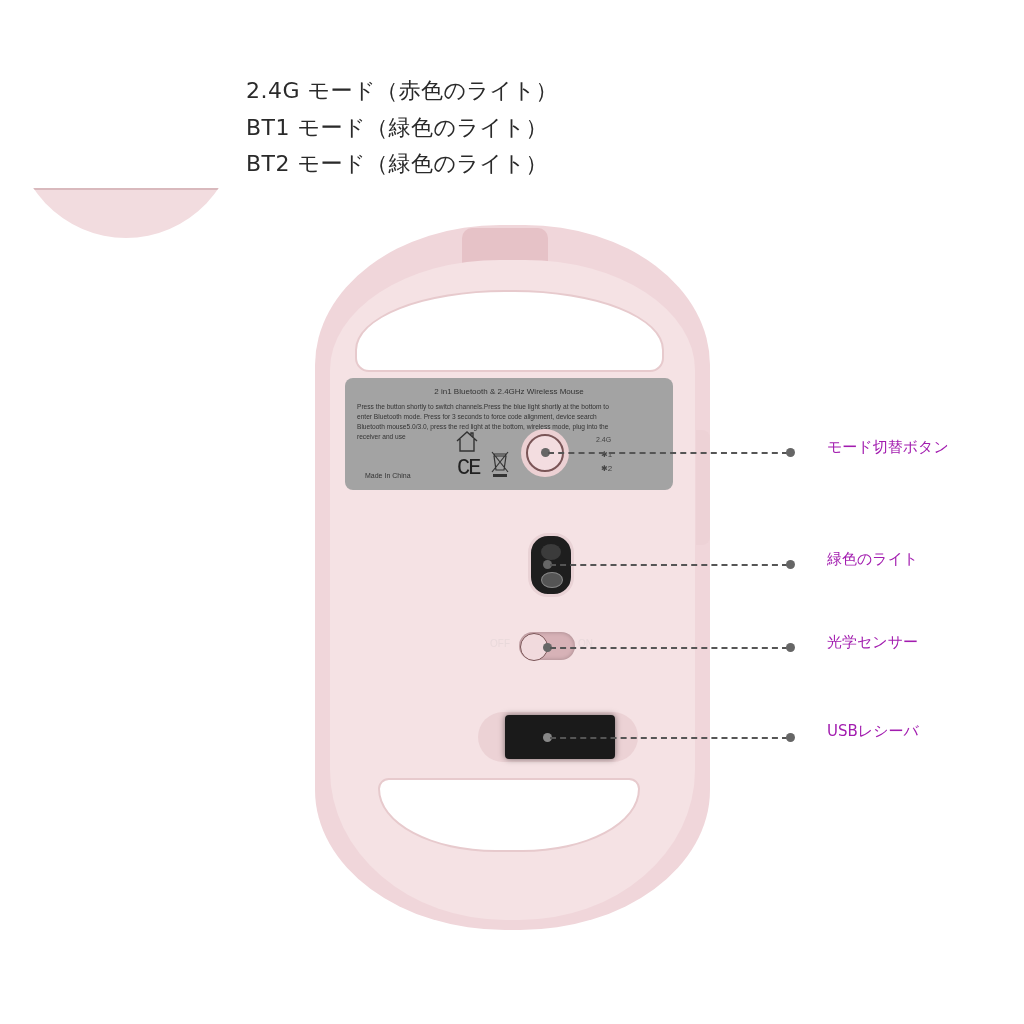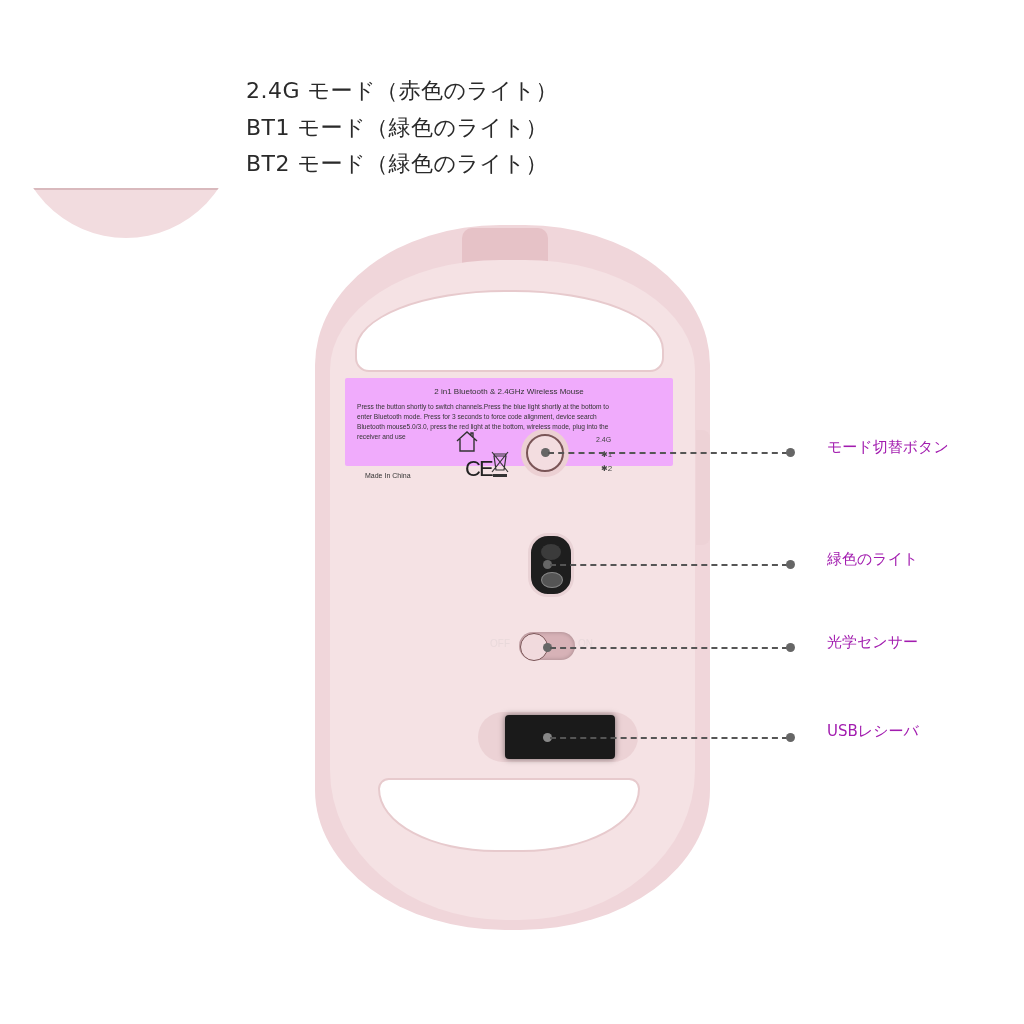--- a/index.html
+++ b/index.html
@@ -22,25 +22,25 @@
   
   .mouse-outer{left:315px;top:225px;width:395px;height:705px;background:#f0d6da;
      border-radius:185px 185px 190px 190px / 140px 140px 140px 140px;}
   .mouse-inner{left:330px;top:260px;width:365px;height:660px;background:#f5e2e4;
      border-radius:170px 170px 175px 175px / 110px 110px 150px 150px;}
   .scroll-notch{left:462px;top:228px;width:86px;height:36px;background:#e6c2c7;border-radius:10px 10px 0 0;}
   .top-skate{left:355px;top:290px;width:305px;height:78px;background:#ffffff;border:2px solid #e7cacd;
      border-radius:150px 150px 14px 14px / 60px 60px 14px 14px;}
   .bottom-skate{left:378px;top:778px;width:258px;height:70px;background:#ffffff;border:2px solid #e7cacd;
      border-radius:12px 12px 130px 130px / 12px 12px 70px 70px;}
-  .label{left:345px;top:378px;width:328px;height:88px;background:#f0abfc;border-radius:2px;}
+  .label{left:345px;top:378px;width:328px;height:112px;background:#a3a3a3;border-radius:8px;}
   .label-title{position:absolute;left:0;width:100%;top:9px;text-align:center;font-size:8px;color:#333;font-family:"Liberation Sans",sans-serif;}
   .label-body{position:absolute;left:12px;top:24px;width:262px;font-size:6.6px;line-height:10px;color:#333;font-family:"Liberation Sans",sans-serif;}
   .label-made{position:absolute;left:20px;top:94px;font-size:7px;color:#333;font-family:"Liberation Sans",sans-serif;}
-  .label-ce{position:absolute;left:112px;top:78px;font-size:22px;color:#222;font-family:Liberation Sans, sans-serif;letter-spacing:-2px;margin-left:8px;}
+  .label-ce{position:absolute;left:112px;top:78px;font-size:22px;color:#222;font-family:Liberation Mono, monospace;letter-spacing:-2px;}
   .label-mode{position:absolute;font-size:7px;color:#444;font-family:"Liberation Sans",sans-serif;}
   .mode-btn-ring{left:521px;top:429px;width:48px;height:48px;border-radius:50%;background:#ecd0d3;}
   .mode-btn{position:absolute;left:5px;top:5px;width:34px;height:34px;border-radius:50%;background:#f3dde0;border:2px solid #7a5557;}
 
   .sensor{left:528px;top:533px;width:40px;height:58px;border-radius:20px;background:#1e1e1e;border:3px solid #e9d2d5;}
   .sensor-lens{position:absolute;left:10px;top:8px;width:20px;height:16px;border-radius:50%;background:#3b3b3b;}
   .sensor-lens2{position:absolute;left:10px;top:36px;width:20px;height:14px;border-radius:50%;background:#555;border:1px solid #888;}
 
   .switch-track{left:519px;top:632px;width:56px;height:28px;border-radius:14px;background:#d7b2b7;box-shadow:inset 0 0 4px rgba(0,0,0,0.25);}
   .switch-knob{position:absolute;left:1px;top:1px;width:26px;height:26px;border-radius:50%;background:#f1dadd;border:1px solid #7a5557;}

